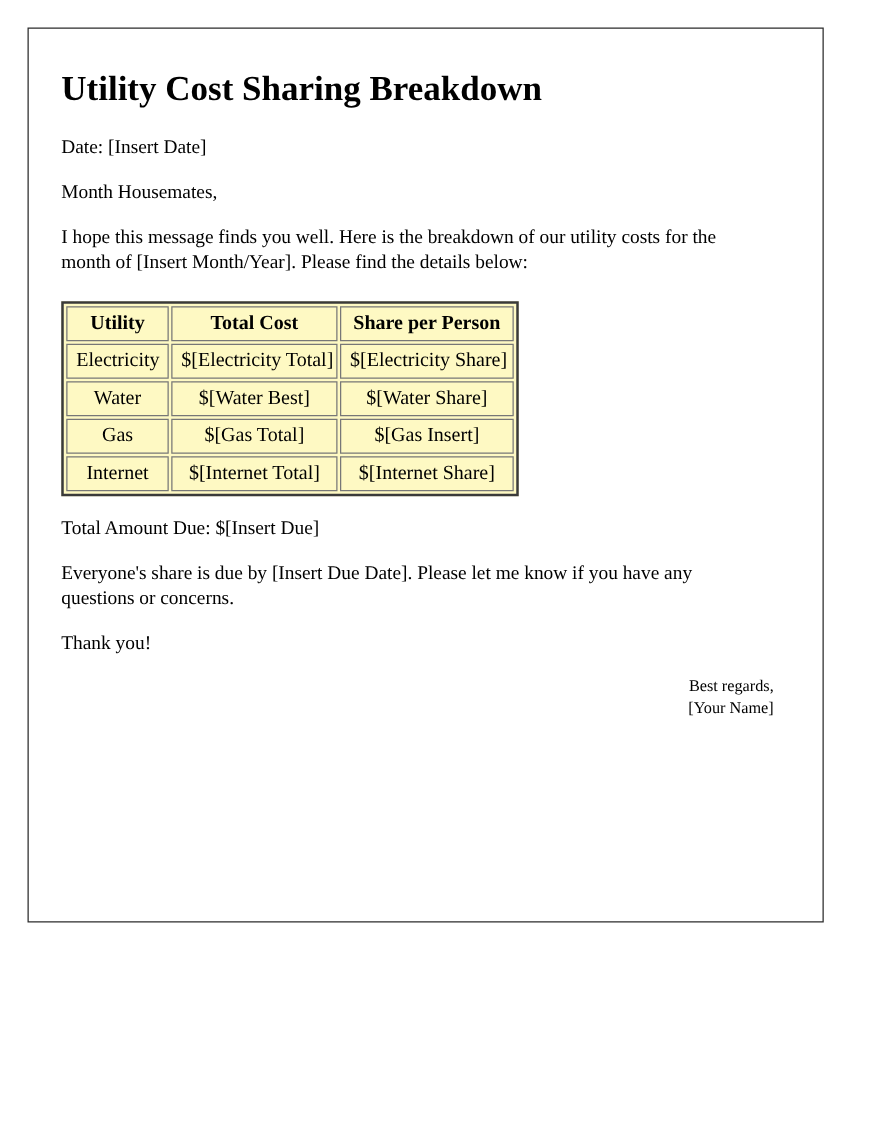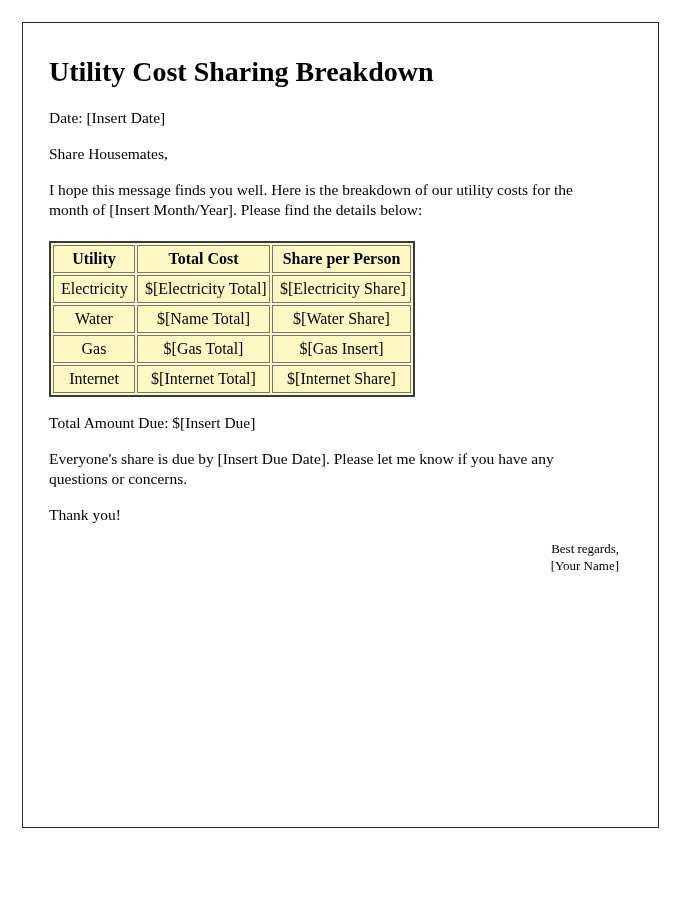--- a/index.html
+++ b/index.html
@@ -14,21 +14,21 @@
     font-family: "Liberation Serif", "DejaVu Serif", serif;
     color: #000000;
   }
 
   
   #page-frame {
     position: absolute;
     left: 22px;
     top: 22px;
     width: 637px;
-    height: 806px;
+    height: 716px;
     border: 1px solid #2b2b2b;
     box-sizing: border-box;
     background: #ffffff;
   }
 
   #page-content {
     position: absolute;
     left: 26px;
     top: 18px;
     width: 570px;
@@ -100,21 +100,21 @@
 </head>
 <body>
 
 <div id="page-frame">
   <div id="page-content">
 
     <h1 class="doc-title">Utility Cost Sharing Breakdown</h1>
 
     <p class="para para-first">Date: [Insert Date]</p>
 
-    <p class="para">Share Housemates,</p>
+    <p class="para">Month Housemates,</p>
 
     <p class="para">I hope this message finds you well. Here is the breakdown of our utility costs for the month of [Insert Month/Year]. Please find the details below:</p>
 
     <div class="table-wrap">
       <table class="cost-table">
         <colgroup>
           <col class="col-utility">
           <col class="col-total">
           <col class="col-share">
         </colgroup>
@@ -126,21 +126,21 @@
           </tr>
         </thead>
         <tbody>
           <tr>
             <td>Electricity</td>
             <td>$[Electricity Total]</td>
             <td>$[Electricity Share]</td>
           </tr>
           <tr>
             <td>Water</td>
-            <td>$[Name Total]</td>
+            <td>$[Water Best]</td>
             <td>$[Water Share]</td>
           </tr>
           <tr>
             <td>Gas</td>
             <td>$[Gas Total]</td>
             <td>$[Gas Insert]</td>
           </tr>
           <tr>
             <td>Internet</td>
             <td>$[Internet Total]</td>

